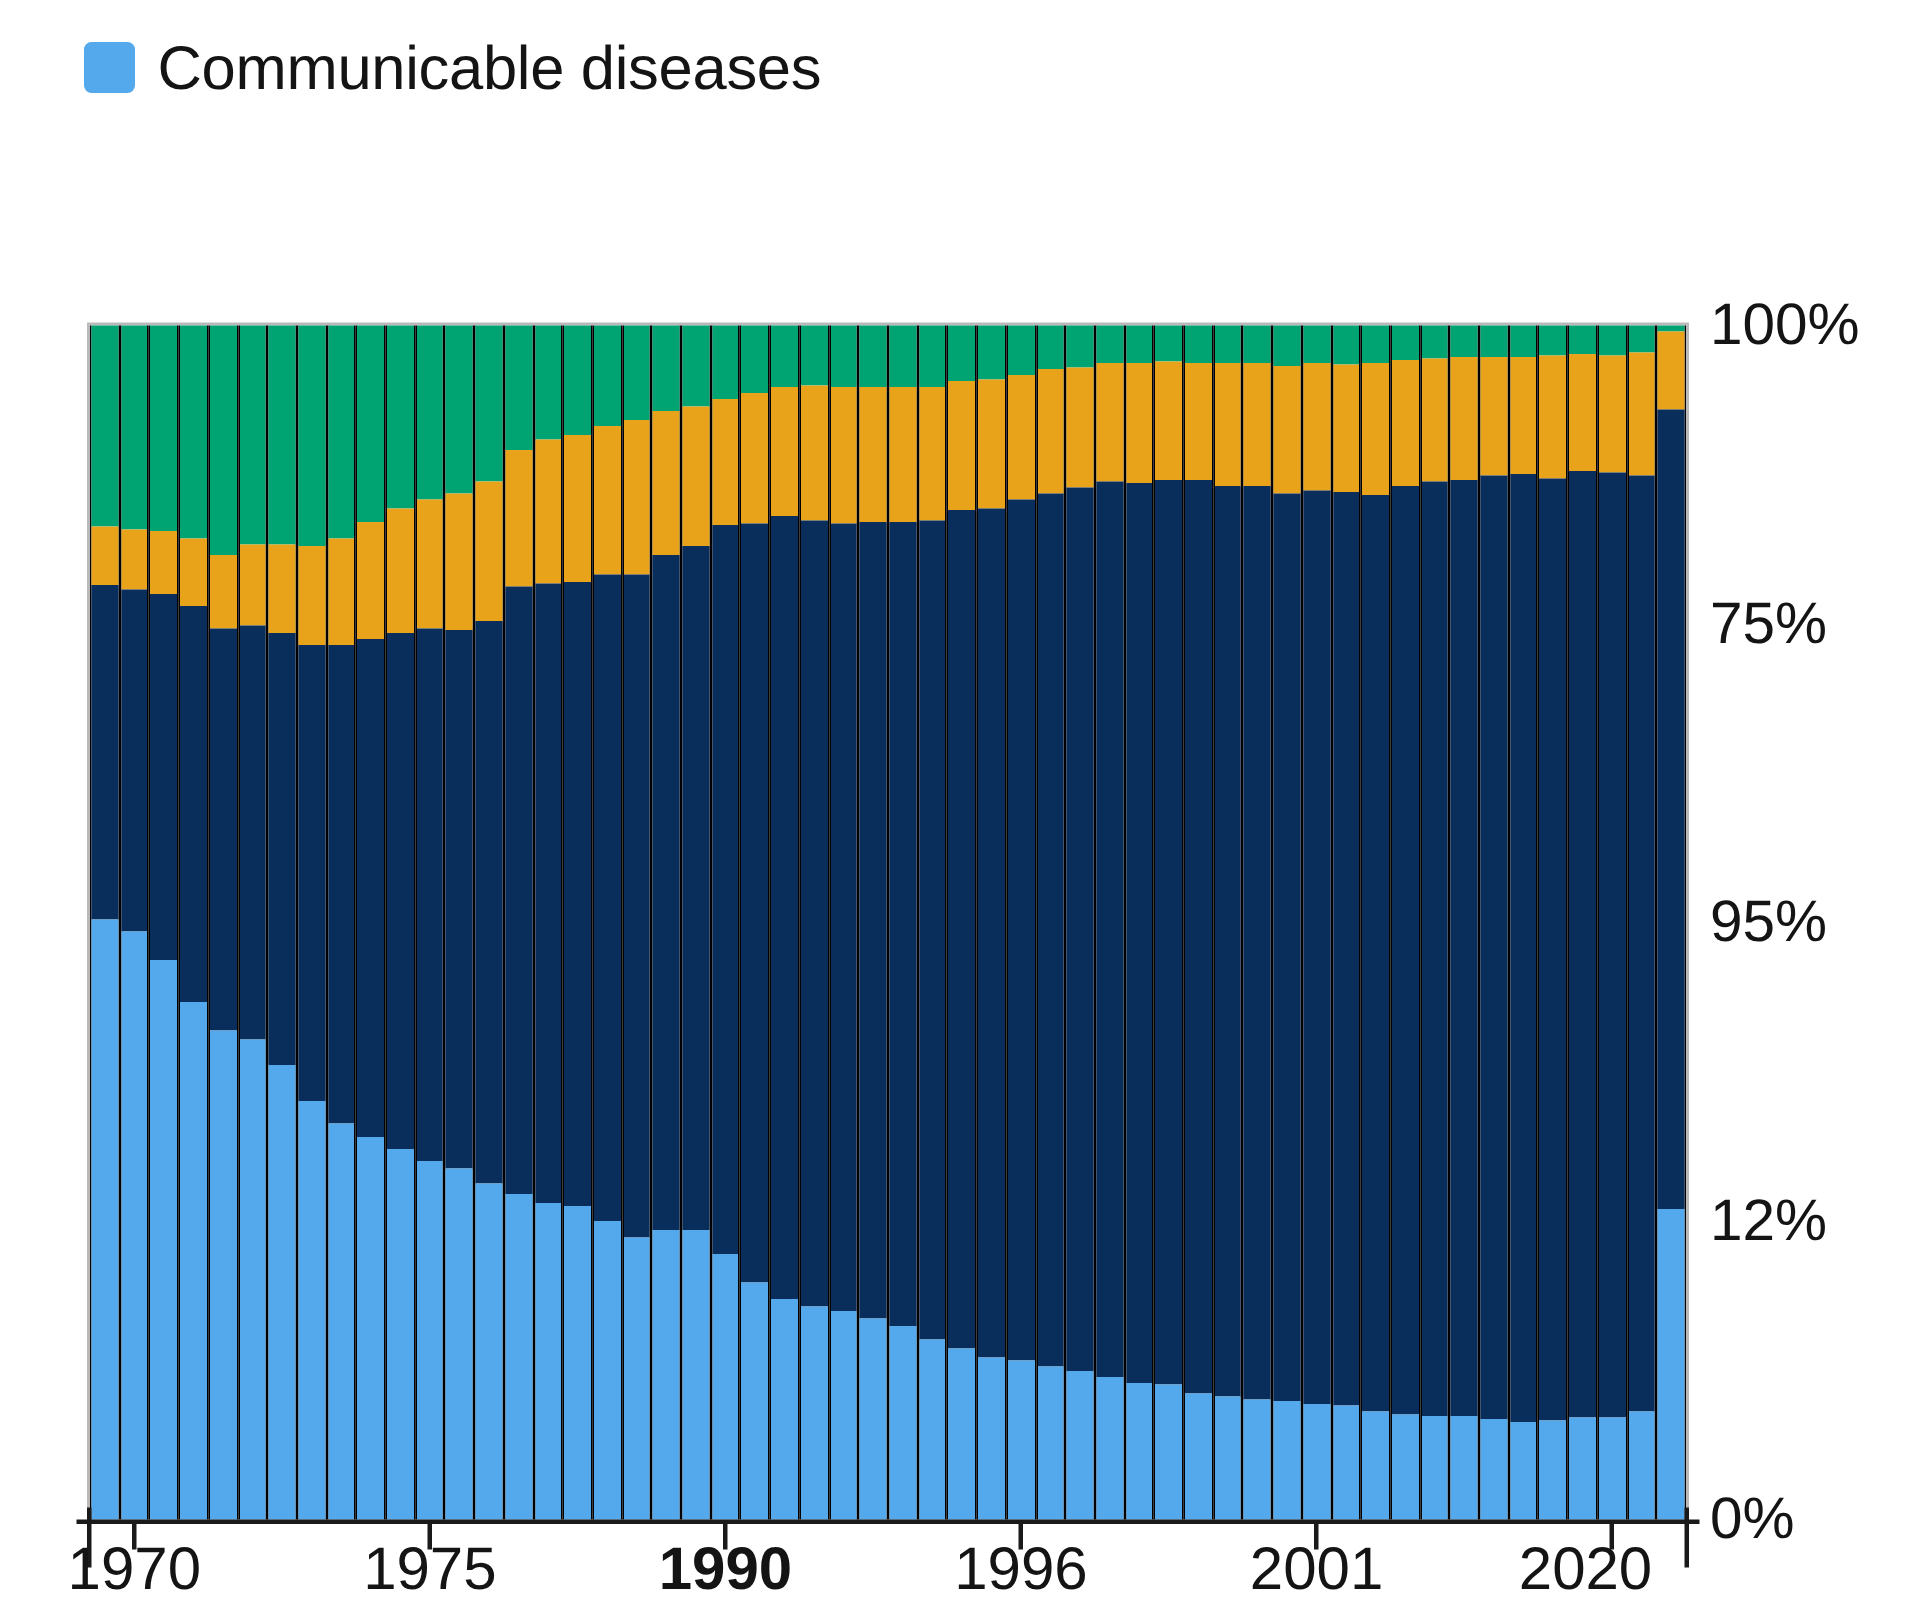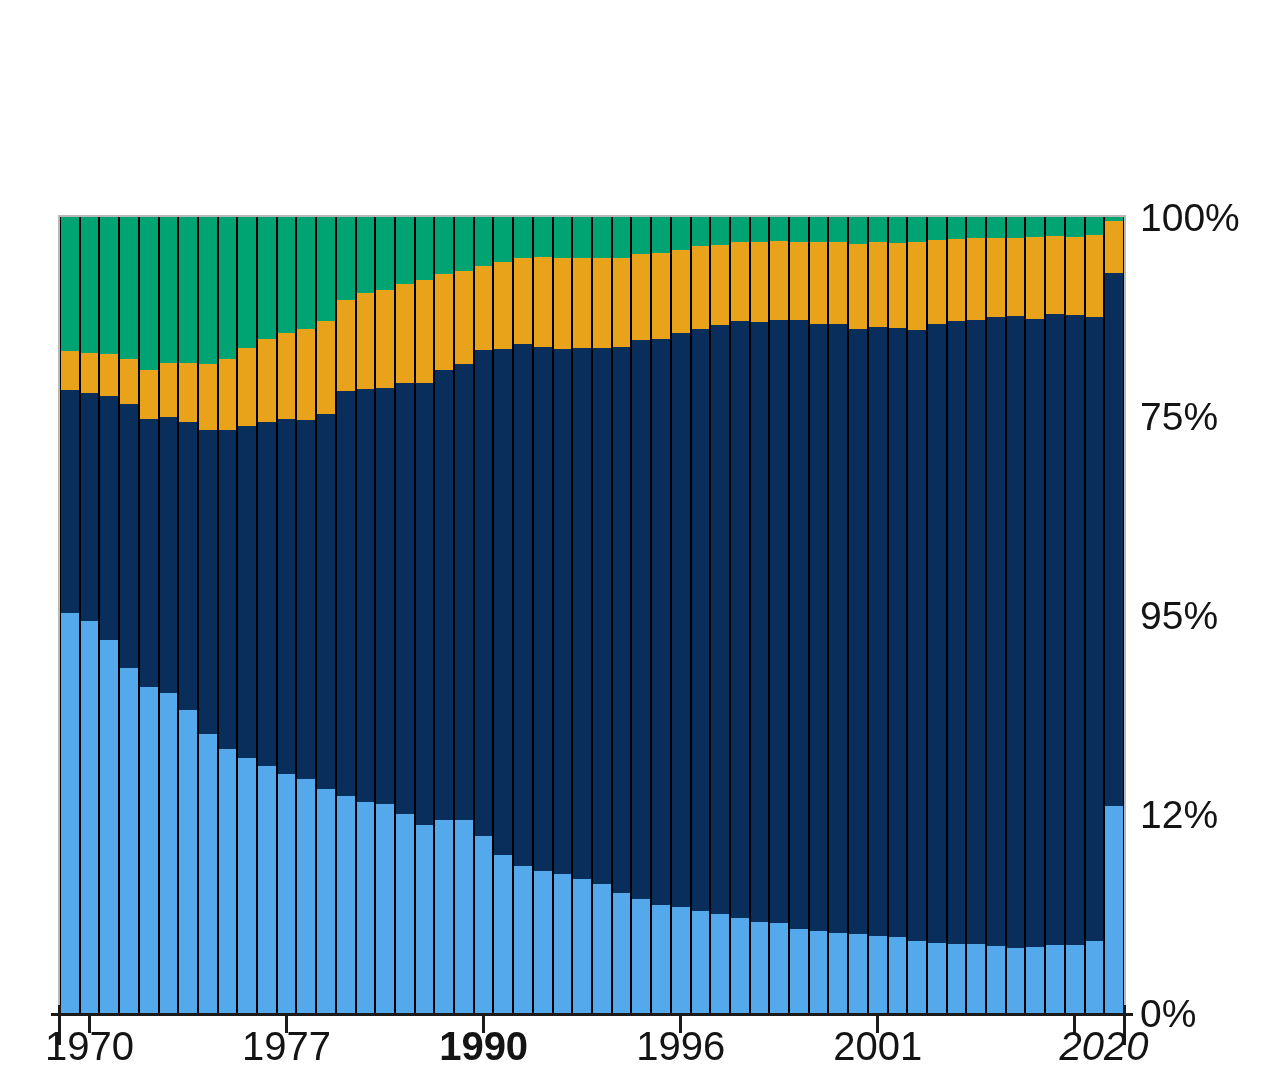--- a/index.html
+++ b/index.html
@@ -136,20 +136,24 @@
     border: 2px solid #b9b9b9;
     box-sizing: border-box;
     pointer-events: none;
   }
 </style>
 </head>
 <body>
 
 <div id="legend">
   <div class="legend-row">
+    <div class="legend-item">
+      <span class="legend-swatch" style="background:#54A8EC"></span>
+      <span class="legend-label">Communicable diseases</span>
+    </div>
     <span class="gap-a"></span>
   </div>
 </div>
 
 <div id="chart-area">
   <div id="plot-frame"></div>
   <div id="plot">
       <div class="bar" title="1969">
         <div class="seg" style="background: rgb(0, 163, 114); height: 16.8%;"></div>
         <div class="seg" style="background: rgb(232, 163, 27); height: 4.9%;"></div>
@@ -475,29 +479,29 @@
         <div class="seg" style="background: rgb(84, 168, 236); height: 26%;"></div>
       </div>
     </div>
   <div class="axis-line" id="x-axis"></div>
   <div class="axis-line" id="y-axis-left"></div>
   <div class="axis-line" id="y-axis-right"></div>
   <div id="x-ticks">
       <div class="tick" style="left: 88.0556px;"></div>
       <div class="xtick-label" style="left: 89.5556px;">1970</div>
       <div class="tick" style="left: 285.093px;"></div>
-      <div class="xtick-label" style="left: 286.593px;">1977</div>
+      <div class="xtick-label" style="left: 286.593px;">1975</div>
       <div class="tick" style="left: 482.13px;"></div>
       <div class="xtick-label" style="left: 483.63px; font-weight: bold;">1990</div>
       <div class="tick" style="left: 679.167px;"></div>
       <div class="xtick-label" style="left: 680.667px;">1996</div>
       <div class="tick" style="left: 876.204px;"></div>
       <div class="xtick-label" style="left: 877.704px;">2001</div>
       <div class="tick" style="left: 1073.24px;"></div>
-      <div class="xtick-label" style="left: 1104px; font-style: italic;">2020</div>
+      <div class="xtick-label" style="left: 1057px;">2020</div>
     </div>
   <div id="y-ticks">
       <div class="ytick-label" style="top: 217px;">100%</div>
       <div class="ytick-label" style="top: 416px;">75%</div>
       <div class="ytick-label" style="top: 615px;">95%</div>
       <div class="ytick-label" style="top: 814px;">12%</div>
       <div class="ytick-label" style="top: 1013px;">0%</div>
     </div>
 </div>
 

